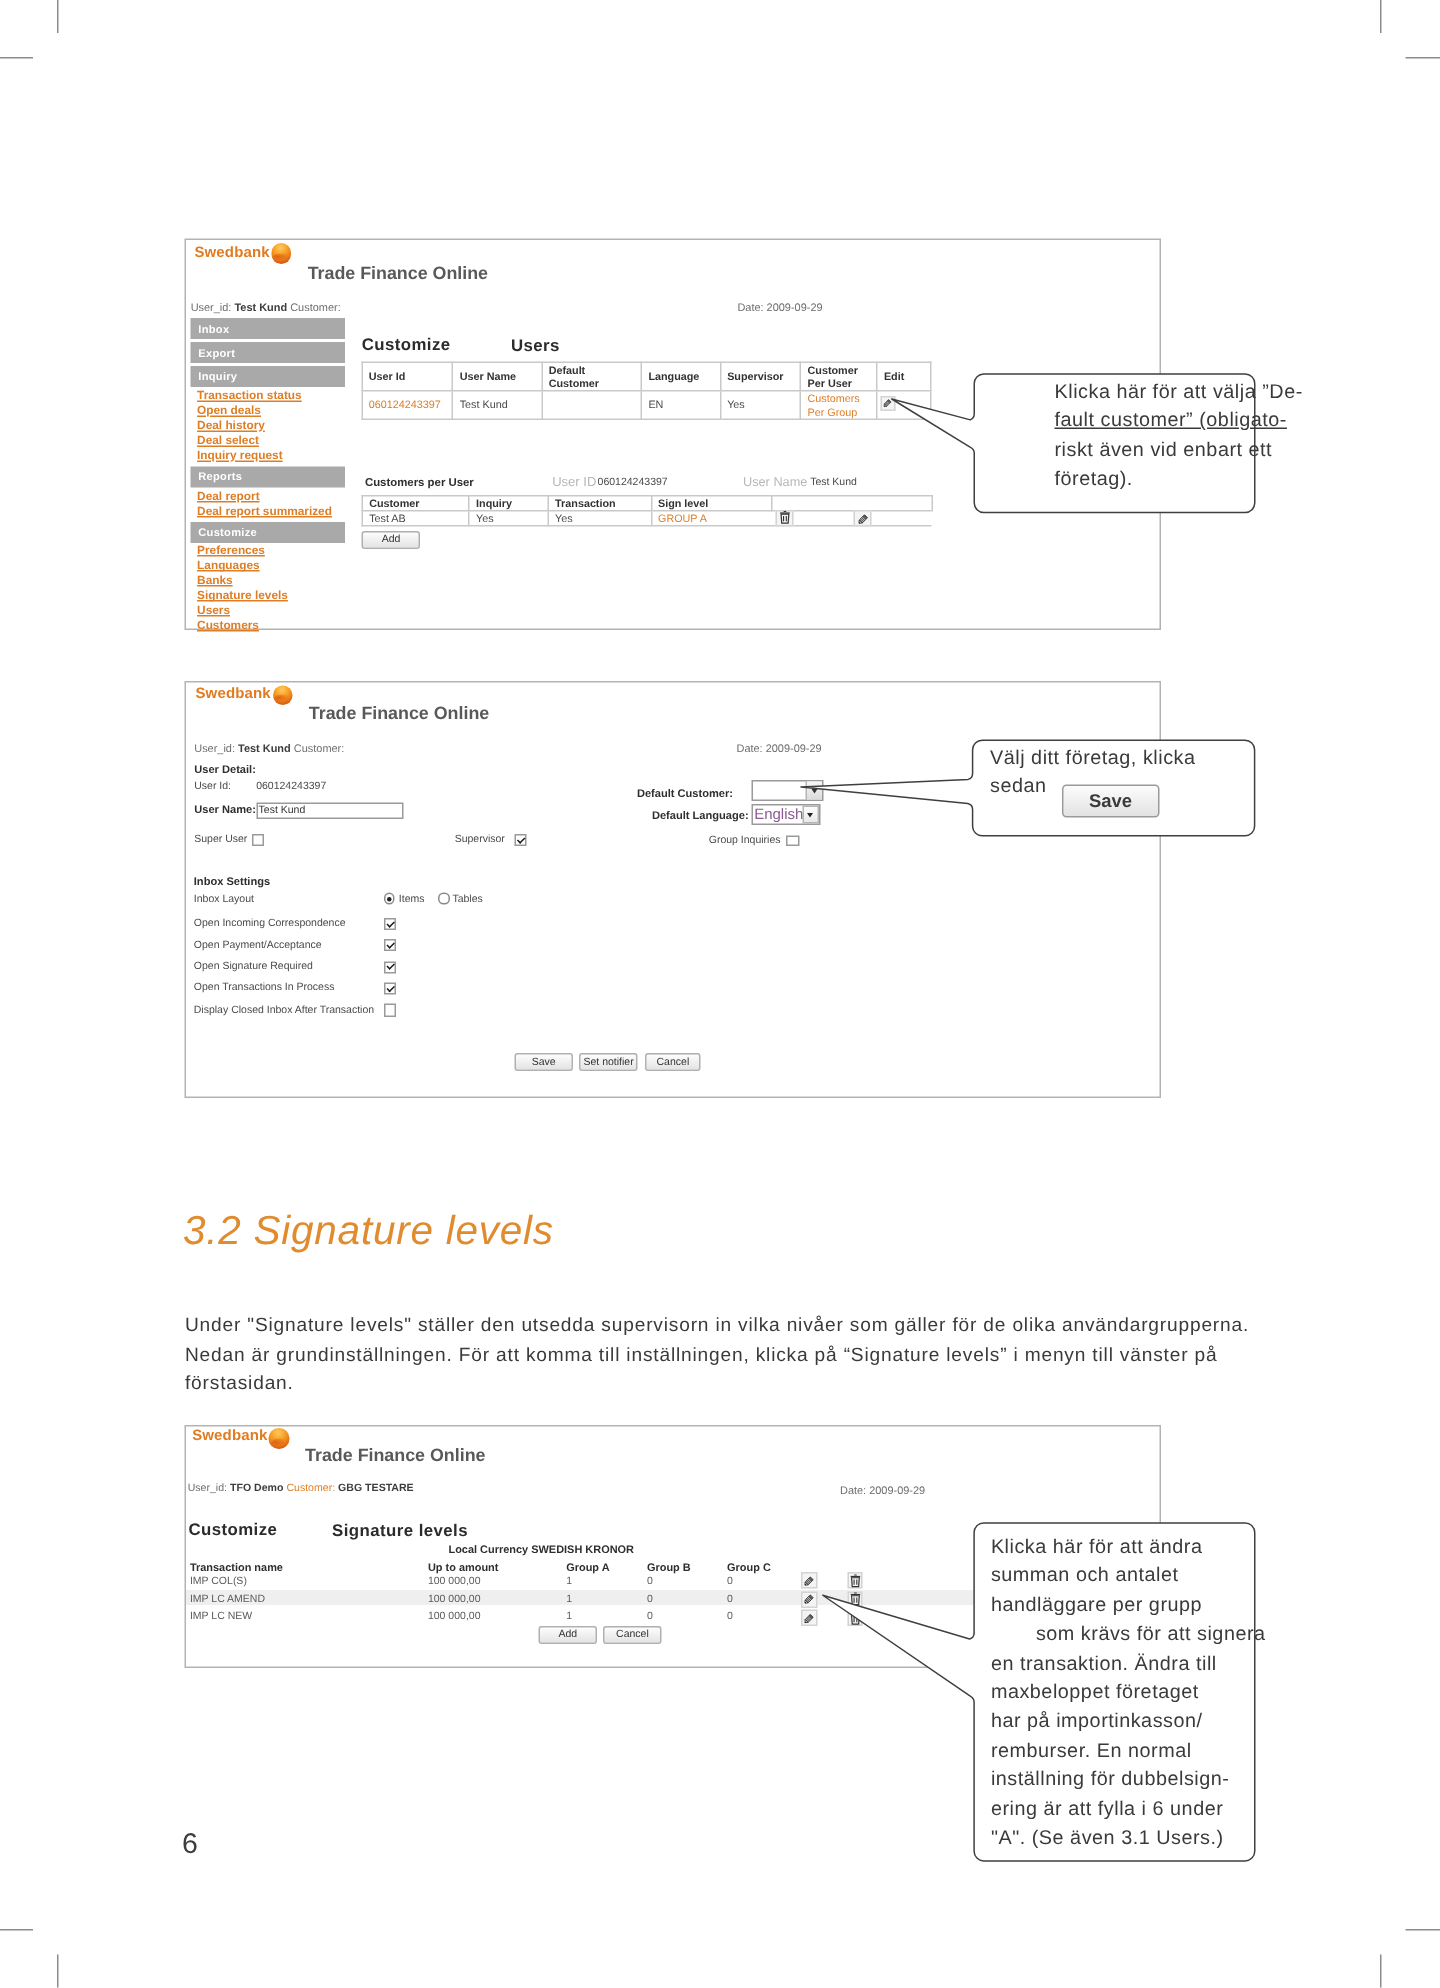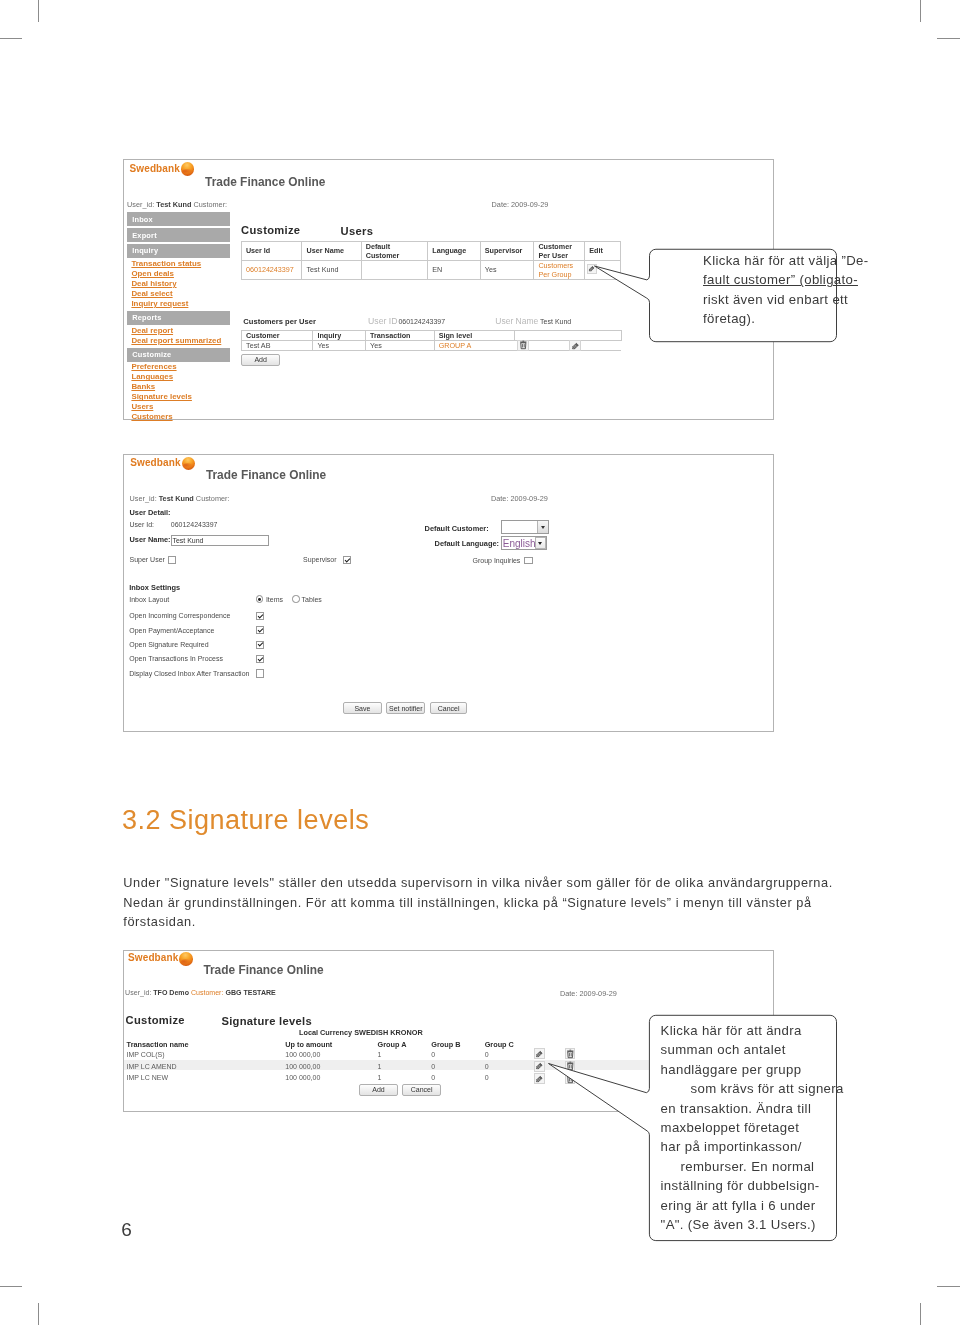--- a/index.html
+++ b/index.html
@@ -284,41 +284,51 @@
       <path d="M67.9 5.25 H242.1 a6.4 6.4 0 0 1 6.4 6.4 V91.3 a6.4 6.4 0 0 1 -6.4 6.4 H67.9 a6.4 6.4 0 0 1 -6.4 -6.4 V58.3 a4.5 4.5 0 0 0 -2.8 -4.2 L6.5 22 L58.9 35.9 a4.2 4.2 0 0 0 2.6 -4.0 V11.65 a6.4 6.4 0 0 1 6.4 -6.4 Z" fill="#ffffff" stroke="#3f3f3f" stroke-width="1.0" stroke-linejoin="round"></path>
     </svg>
     <div class="ctext" style="left:80px;top:7px;margin-left:35px;">
         <div style="white-space: pre;">Klicka här för att välja ”De-</div>
         <div style="white-space: pre; text-decoration: underline;">fault customer” (obligato-</div>
         <div style="white-space: pre;">riskt även vid enbart ett</div>
         <div style="white-space: pre;">företag).</div>
       </div>
   </div>
 
+  <div class="callout" style="left:528px;top:488px;width:316px;height:86px;">
+    <svg width="316" height="86" viewBox="0 0 316 86">
+      <path d="M126.8 5.5 H302.0 a6.4 6.4 0 0 1 6.4 6.4 V62.8 a6.4 6.4 0 0 1 -6.4 6.4 H126.8 a6.4 6.4 0 0 1 -6.4 -6.4 V51.8 a4.2 4.2 0 0 0 -3.2 -4.1 L6 36.6 L117.4 31.6 a4.2 4.2 0 0 0 3.0 -4.0 V11.9 a6.4 6.4 0 0 1 6.4 -6.4 Z" fill="#ffffff" stroke="#3f3f3f" stroke-width="1.0" stroke-linejoin="round"></path>
+    </svg>
+    <div class="ctext" style="left:132px;top:6.7px;">
+        <div style="white-space: pre;">Välj ditt företag, klicka</div>
+        <div style="white-space: pre;">sedan</div>
+      </div>
+    <div class="btn2" style="position:absolute;left:179.7px;top:35px;width:65.4px;height:21.8px;">Save</div>
+  </div>
 
   <div class="callout" style="left:542px;top:1010px;width:302px;height:238px;">
     <svg width="302" height="238" viewBox="0 0 302 238">
       <path d="M113.8 5.3 H288.1 a6.4 6.4 0 0 1 6.4 6.4 V224.2 a6.4 6.4 0 0 1 -6.4 6.4 H113.8 a6.4 6.4 0 0 1 -6.4 -6.4 V124.8 a4.5 4.5 0 0 0 -2.3 -3.9 L6.5 53.5 L104.4 82.7 a4.3 4.3 0 0 0 3.0 -4.1 V11.7 a6.4 6.4 0 0 1 6.4 -6.4 Z" fill="#ffffff" stroke="#3f3f3f" stroke-width="1.0" stroke-linejoin="round"></path>
     </svg>
     <div class="ctext" style="left:118.6px;top:11px;">
         <div style="white-space: pre;">Klicka här för att ändra</div>
         <div style="white-space: pre;">summan och antalet</div>
         <div style="white-space: pre;">handläggare per grupp</div>
         <div style="white-space: pre; margin-left: 30px;">som krävs för att signera</div>
         <div style="white-space: pre;">en transaktion. Ändra till</div>
         <div style="white-space: pre;">maxbeloppet företaget</div>
         <div style="white-space: pre;">har på importinkasson/</div>
-        <div style="white-space: pre; margin-left: 20px;">remburser. En normal</div>
+        <div style="white-space: pre;">remburser. En normal</div>
         <div style="white-space: pre;">inställning för dubbelsign-</div>
         <div style="white-space: pre;">ering är att fylla i 6 under</div>
         <div style="white-space: pre;">"A". (Se även 3.1 Users.)</div>
       </div>
   </div>
 
-  <h2 class="h2" style="left:122px;top:805px;">3.2 Signature levels</h2>
+  <h2 class="h2" style="left:122px;top:805px;font-style:italic;">3.2 Signature levels</h2>
   <div class="body-txt" style="left:123.3px;top:873.2px;width:718px;">Under "Signature levels" ställer den utsedda supervisorn in vilka nivåer som gäller för de olika användargrupperna. Nedan är grundinställningen. För att komma till inställningen, klicka på “Signature levels” i menyn till vänster på förstasidan.</div>
   <div class="pageno" style="left:121.3px;top:1218.5px;">6</div>
 
   <div class="shot" style="left:122.6px;top:950.2px;width:651.2px;height:161.8px;">
     <div class="logo" style="left:4.5px;top:1.0px;">Swedbank</div>
     <div class="ball" style="left:55.4px;top:1.3px;width:13.7px;height:13.7px;"></div>
     <div class="apptitle" style="left:79.8px;top:12.2px;">Trade Finance Online</div>
 
     <div class="meta" style="left:1.5px;top:37.5px;font-size:7.05px;">
       <span>User_id:</span>

